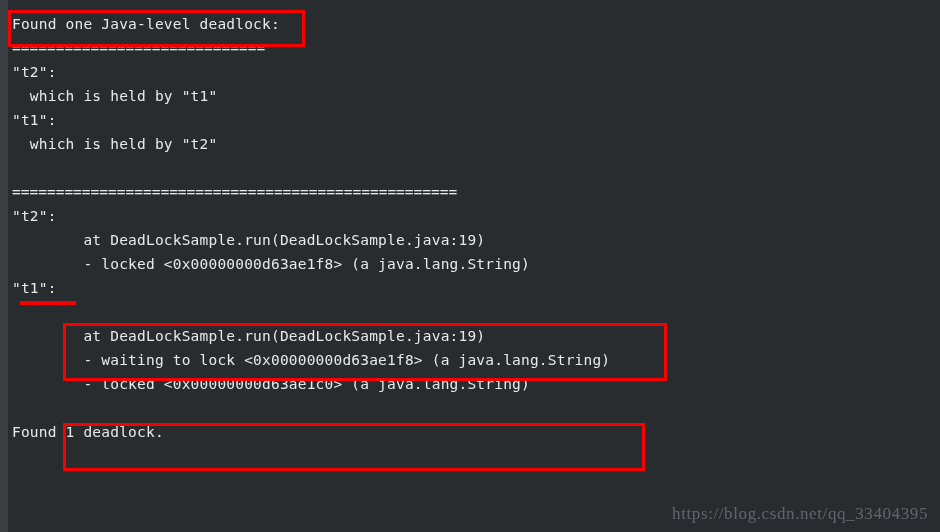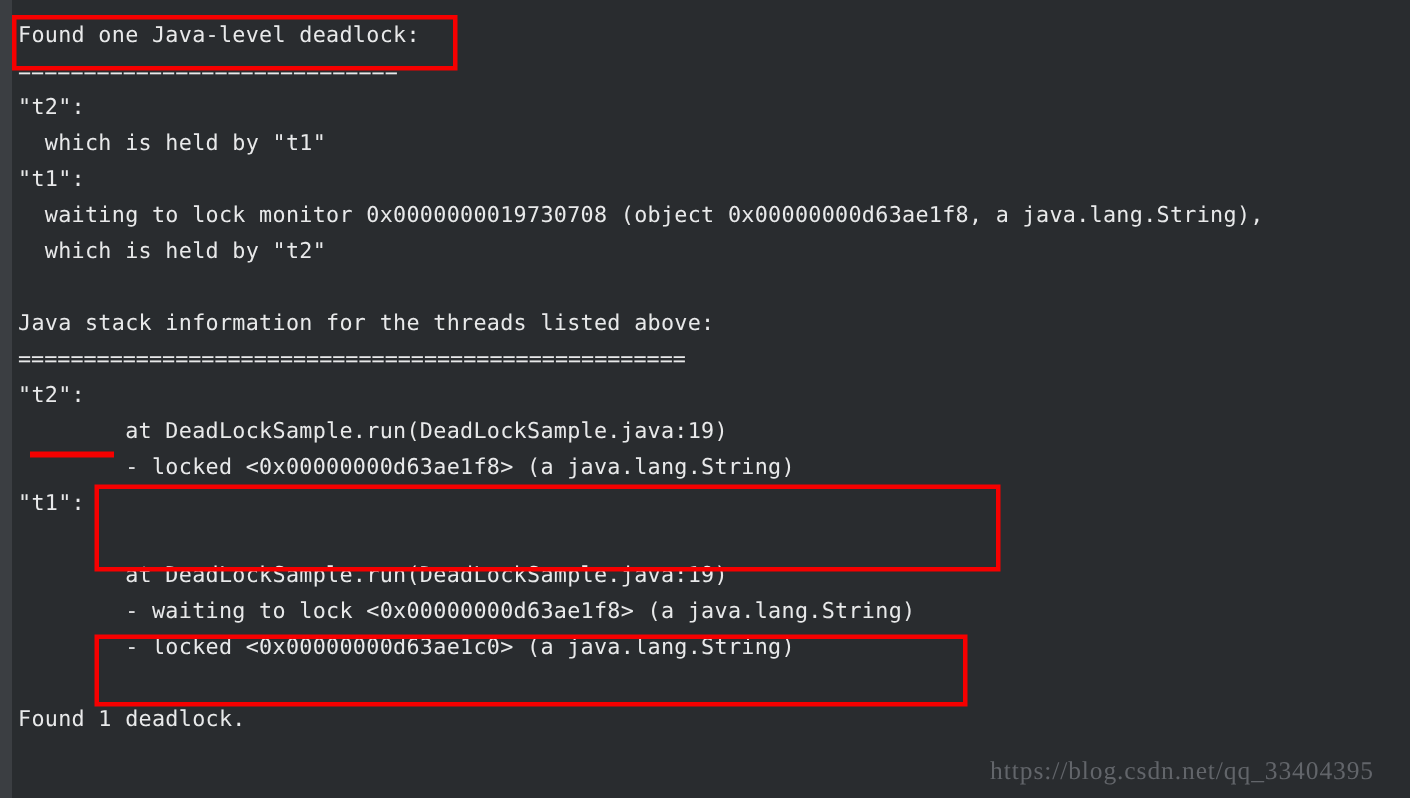--- a/index.html
+++ b/index.html
@@ -55,21 +55,21 @@
     pointer-events: none;
   }
   .redline {
     position: absolute;
     background: #f60000;
     height: 4px;
     pointer-events: none;
   }
   #watermark {
     position: absolute;
-    right: 24px;
+    right: 12px;
     bottom: 8px;
     font-family: "Liberation Serif", "DejaVu Serif", serif;
     font-size: 17px;
     color: #62656a;
     letter-spacing: 0.6px;
     white-space: pre;
   }
 </style>
 </head>
 <body>
@@ -77,24 +77,22 @@
 <div id="screen">
 
   <div id="gutter"></div>
 
   <div id="console">
     <div class="line">Found one Java-level deadlock:</div>
     <div class="line sep">=============================</div>
     <div class="line">"t2":</div>
     <div class="line">  which is held by "t1"</div>
     <div class="line">"t1":</div>
-    <div class="line">  waiting to lock monitor 0x0000000019730708 (object 0x00000000d63ae1f8, a java.lang.String),</div>
     <div class="line">  which is held by "t2"</div>
     <div class="line blank"></div>
-    <div class="line">Java stack information for the threads listed above:</div>
     <div class="line sep">===================================================</div>
     <div class="line">"t2":</div>
     <div class="line">        at DeadLockSample.run(DeadLockSample.java:19)</div>
     <div class="line">        - locked &lt;0x00000000d63ae1f8&gt; (a java.lang.String)</div>
     <div class="line">"t1":</div>
     <div class="line blank"></div>
     <div class="line">        at DeadLockSample.run(DeadLockSample.java:19)</div>
     <div class="line">        - waiting to lock &lt;0x00000000d63ae1f8&gt; (a java.lang.String)</div>
     <div class="line">        - locked &lt;0x00000000d63ae1c0&gt; (a java.lang.String)</div>
     <div class="line blank"></div>

